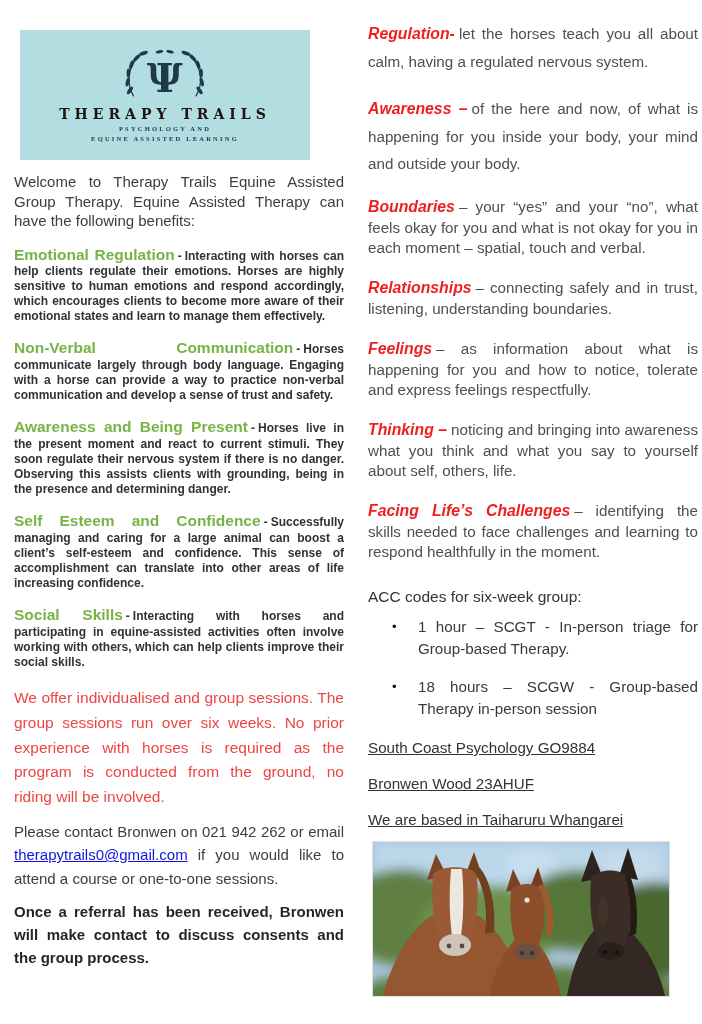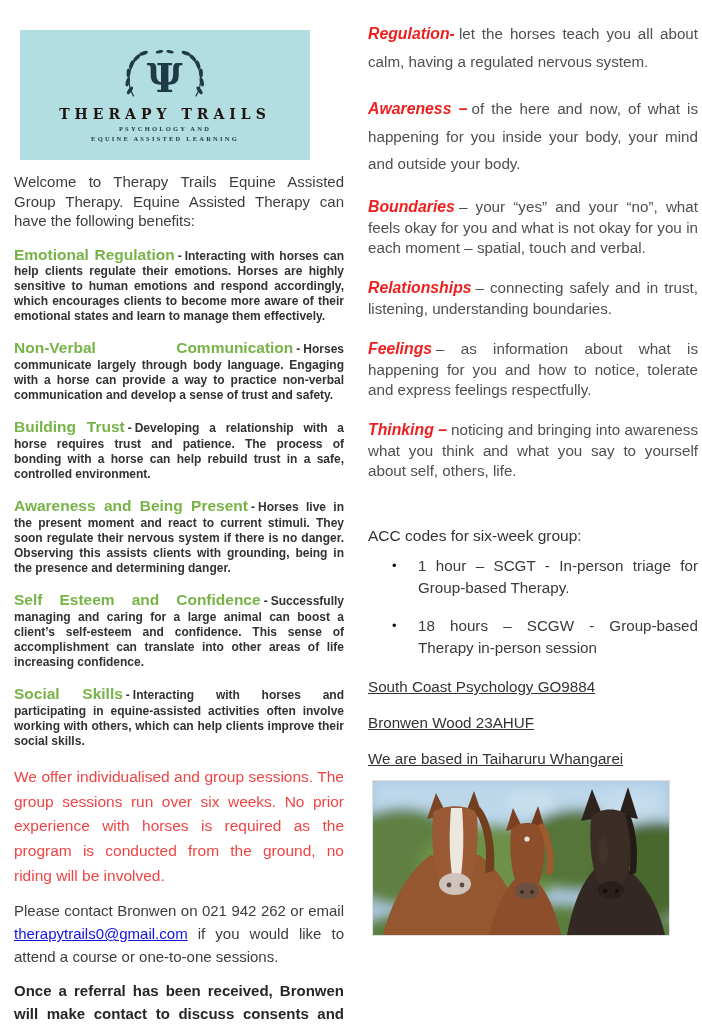--- a/index.html
+++ b/index.html
@@ -36,21 +36,21 @@
   .contact{margin:10px 0 0 0;font-size:15px;line-height:1.55;text-align:justify;color:#3d3d3d;}
   .contact a{color:var(--link_blue,#1212e0);font-weight:normal;text-decoration:underline;}
   .referral{margin:10px 0 0 0;font-size:15px;line-height:1.55;text-align:justify;color:#262626;font-weight:bold;}
 
   
   .covers-heading{margin:36px 0 0 0;font-size:15.5px;color:#1d1d1d;font-weight:bold;font-style:italic;}
   .covers-heading .colon{font-style:normal;}
   .covers-item{margin:20px 0 0 0;font-size:15.2px;line-height:1.32;text-align:justify;color:#4f4f4f;}
   .covers-item.loose{line-height:1.78;}
   .covers-item .r-head{color:var(--red_heading,#ee1f1f);font-weight:bold;font-style:italic;font-size:15.8px;margin-right:4px;}
-  .acc-heading{margin:46px 0 0 0;font-size:15.5px;color:#333333;}
+  .acc-heading{margin:26px 0 0 0;font-size:15.5px;color:#333333;}
   .acc-list{margin:10px 0 0 0;padding:0 0 0 24px;list-style:none;}
   .acc-list li{display:flex;margin-top:16px;font-size:15.2px;line-height:1.45;color:#3a3a3a;}
   .acc-list li:first-child{margin-top:8px;}
   .bullet{flex:0 0 26px;color:#111;font-size:13px;line-height:1.7;}
   .acc-text{flex:1;text-align:justify;}
   .footer-line{margin:19px 0 0 0;font-size:15.2px;color:#333333;text-decoration:underline;}
   .photo-frame{margin:13px 0 0 4px;width:296px;height:154px;border:1px solid #e0e0e0;overflow:hidden;background:#9db7d6;}
 </style>
 </head>
 <body>
@@ -93,23 +93,20 @@
     <p class="intro">Welcome to Therapy Trails Equine Assisted Group Therapy. Equine Assisted Therapy can have the following benefits:</p>
 
     <p class="benefit">
       <span class="g-head">Emotional Regulation</span><span class="dash">-</span><span>Interacting with horses can help clients regulate their emotions. Horses are highly sensitive to human emotions and respond accordingly, which encourages clients to become more aware of their emotional states and learn to manage them effectively.</span>
     </p>
 
     <p class="benefit">
       <span class="g-head">Non-Verbal Communication</span><span class="dash">-</span><span>Horses communicate largely through body language. Engaging with a horse can provide a way to practice non-verbal communication and develop a sense of trust and safety.</span>
     </p>
 
-    <p class="benefit">
-      <span class="g-head">Building Trust</span><span class="dash">-</span><span>Developing a relationship with a horse requires trust and patience. The process of bonding with a horse can help rebuild trust in a safe, controlled environment.</span>
-    </p>
 
     <p class="benefit">
       <span class="g-head">Awareness and Being Present</span><span class="dash">-</span><span>Horses live in the present moment and react to current stimuli. They soon regulate their nervous system if there is no danger. Observing this assists clients with grounding, being in the presence and determining danger.</span>
     </p>
 
     <p class="benefit">
       <span class="g-head">Self Esteem and Confidence</span><span class="dash">-</span><span>Successfully managing and caring for a large animal can boost a client’s self-esteem and confidence. This sense of accomplishment can translate into other areas of life increasing confidence.</span>
     </p>
 
     <p class="benefit">
@@ -145,20 +142,23 @@
     </p>
 
     <p class="covers-item">
       <span class="r-head">Feelings</span><span>– as information about what is happening for you and how to notice, tolerate and express feelings respectfully.</span>
     </p>
 
     <p class="covers-item">
       <span class="r-head">Thinking –</span><span>noticing and bringing into awareness what you think and what you say to yourself about self, others, life.</span>
     </p>
 
+    <p class="covers-item">
+      <span class="r-head">Facing Life’s Challenges</span><span>– identifying the skills needed to face challenges and learning to respond healthfully in the moment.</span>
+    </p>
 
     <p class="acc-heading">ACC codes for six-week group:</p>
 
     <ul class="acc-list">
       <li>
         <span class="bullet">•</span>
         <span class="acc-text">1 hour – SCGT - In-person triage for Group-based Therapy.</span>
       </li>
       <li>
         <span class="bullet">•</span>

